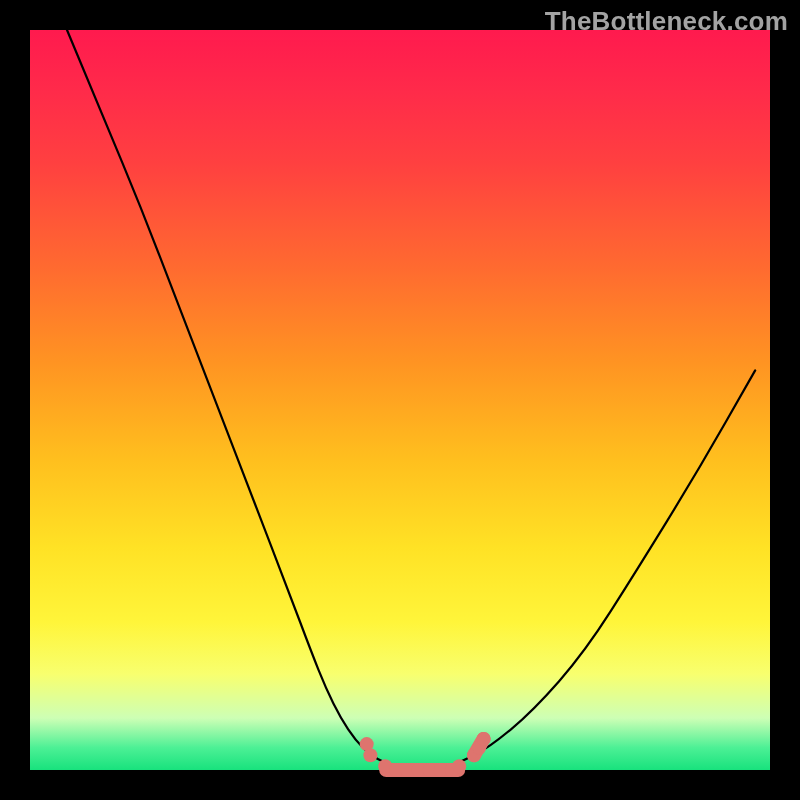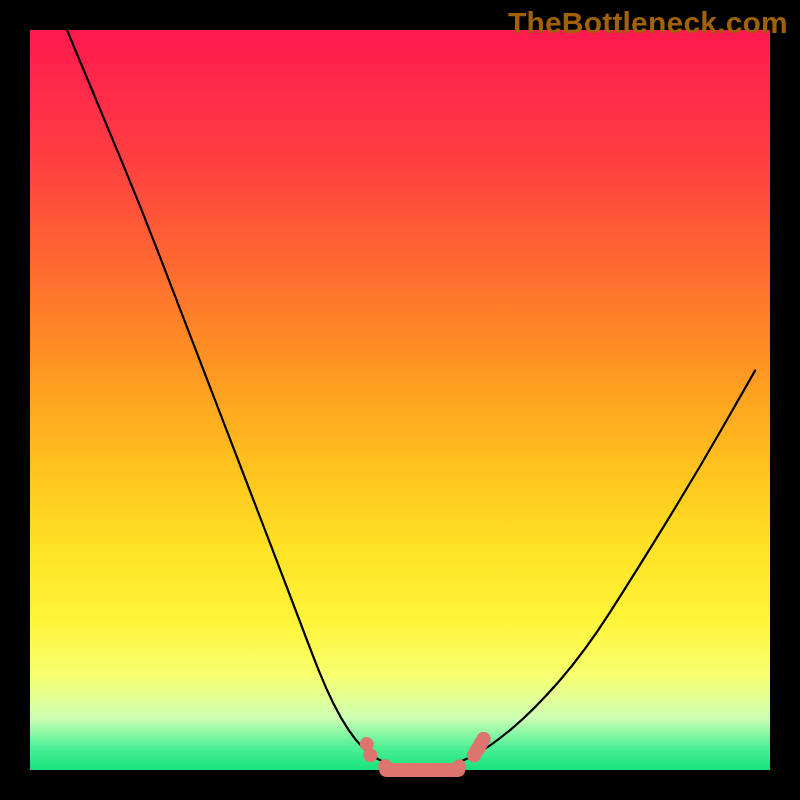--- a/index.html
+++ b/index.html
@@ -35,23 +35,23 @@
       #f8ff6e 87%,
       #cdffb5 93%,
       #4cf095 97%,
       #18e27d 100%
     );
   }
   .watermark {
     position: absolute;
     top: 6px;
     right: 12px;
-    font-size: 30px;
+    font-size: 26px;
     font-weight: bold;
-    color: #a16207;
+    color: #a3a3a3;
     letter-spacing: 0.2px;
     user-select: none;
   }
   svg.overlay {
     position: absolute;
     left: 30px;
     top: 30px;
     width: 740px;
     height: 740px;
     overflow: visible;

